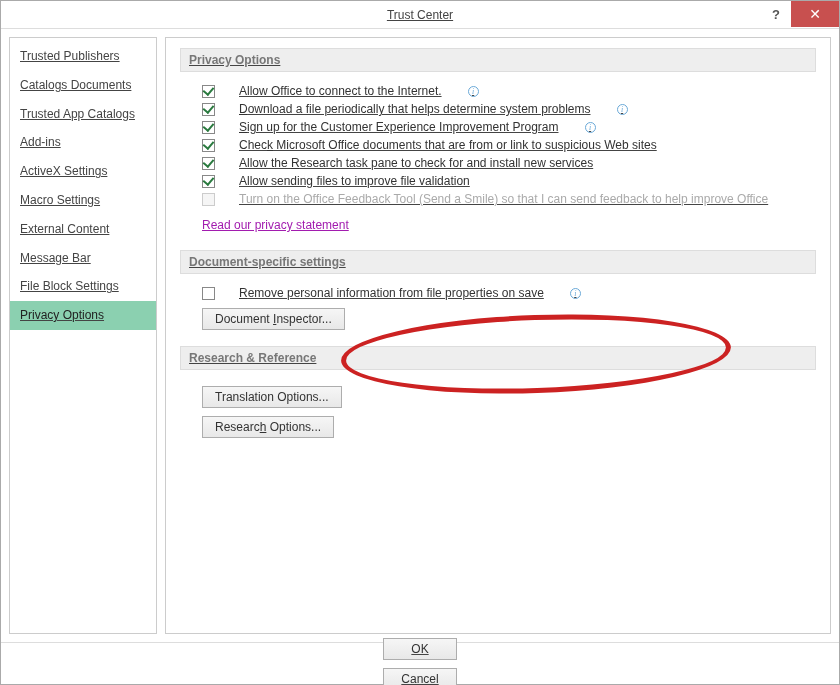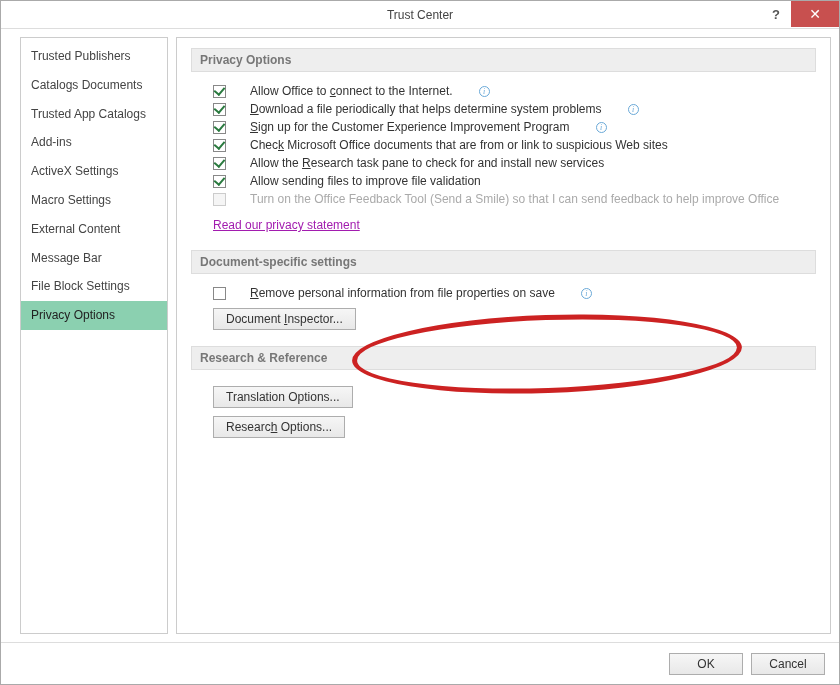--- a/index.html
+++ b/index.html
@@ -10,20 +10,21 @@
     background: #fff;
     color: #444;
   }
   .window {
     width: 840px;
     height: 685px;
     border: 1px solid #aaa;
     display: flex;
     flex-direction: column;
     position: relative;
+    text-decoration: underline;
   }
   .titlebar {
     height: 28px;
     border-bottom: 1px solid #ddd;
     display: flex;
     align-items: center;
     justify-content: center;
     position: relative;
     background: #fff;
   }
@@ -57,21 +58,20 @@
     color: #fff;
     font-size: 14px;
     cursor: pointer;
   }
   .body {
     flex: 1;
     display: flex;
     padding: 8px;
     gap: 8px;
     overflow: hidden;
-    margin-left: 11px;
   }
   .sidebar {
     width: 148px;
     border: 1px solid #ccc;
     background: #fff;
     padding-top: 4px;
   }
   .sidebar-item {
     padding: 6px 10px;
     font-size: 12px;
@@ -174,24 +174,25 @@
     height: 78px;
     left: 175px;
     top: 277px;
     pointer-events: none;
     transform: rotate(-2deg);
   }
   .footer {
     height: 42px;
     border-top: 1px solid #ddd;
     display: flex;
-    justify-content: flex-end;
+    justify-content: center;
     align-items: center;
     gap: 8px;
     padding: 0 14px;
+    flex-direction: column;
   }
   .footer .btn { min-width: 74px; }
 </style>
 </head>
 <body>
 
 <div class="window">
 
   <div class="titlebar">
     <span class="titlebar-title">Trust Center</span>

